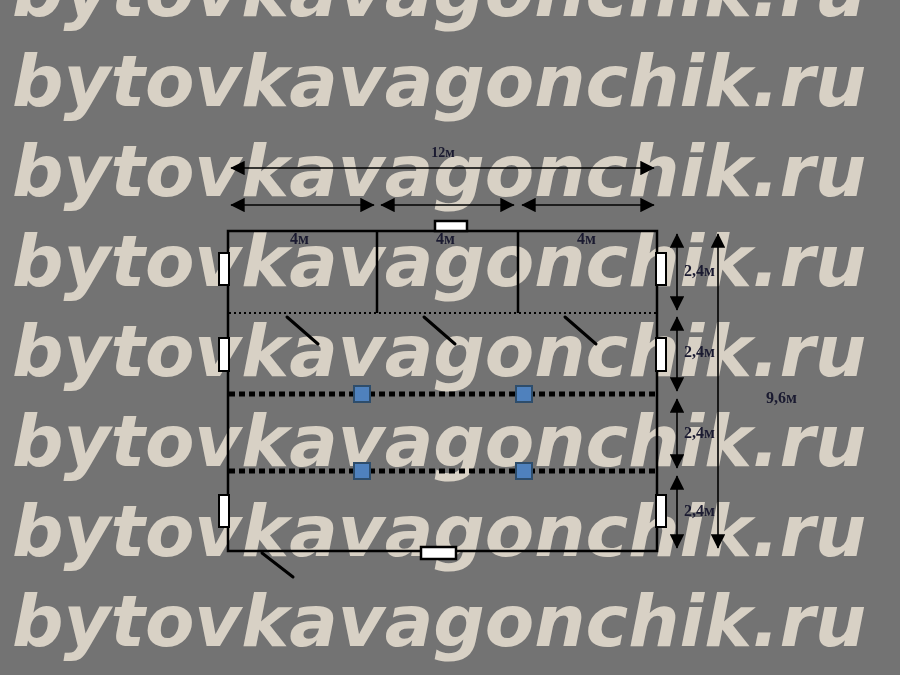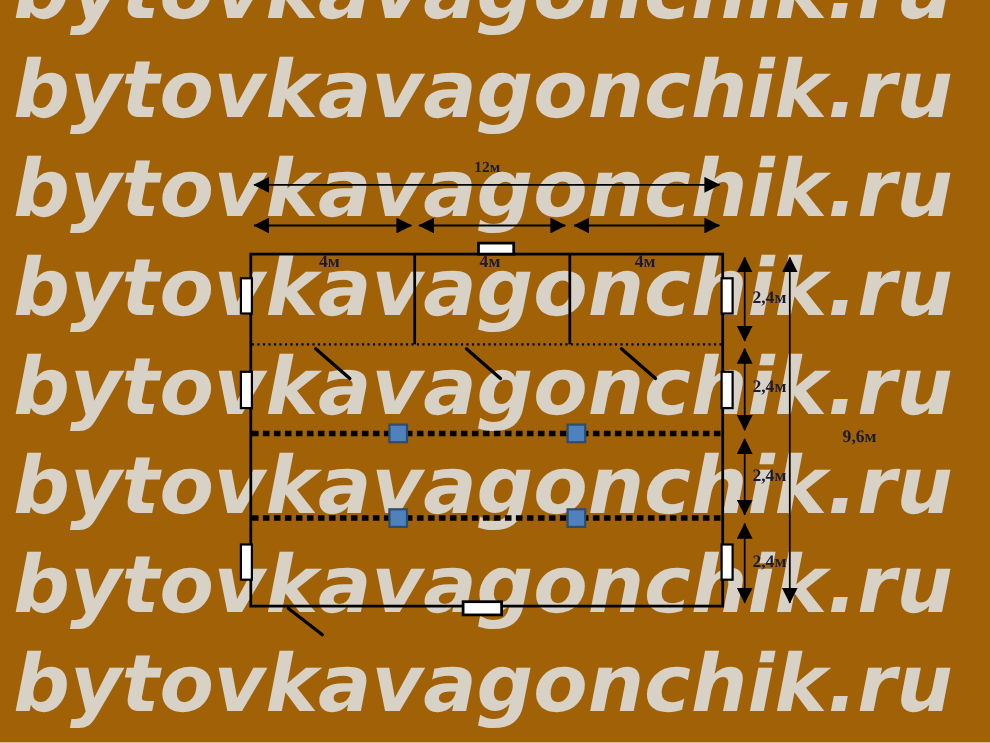--- a/index.html
+++ b/index.html
@@ -1,20 +1,20 @@
 <!DOCTYPE html>
 <html><head>
 <meta charset="utf-8">
 <style>
   html,body{margin:0;padding:0;background:#ffffff;}
   #canvas{
     position:relative;
     width:900px;height:675px;
     overflow:hidden;
-    background:#a16207;
+    background:#737373;
     font-family:"Liberation Serif", serif;
   }
   
   #watermark{
     position:absolute;inset:0;
     z-index:0;
     pointer-events:none;
   }
   .wm-row{
     position:absolute;

